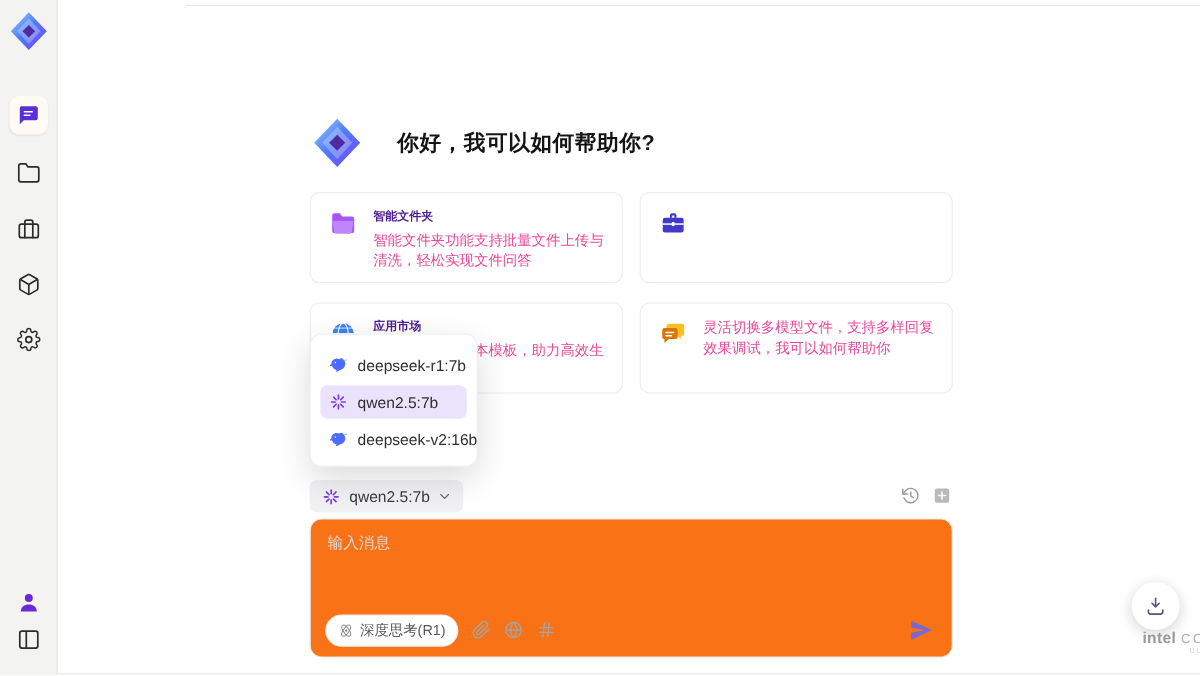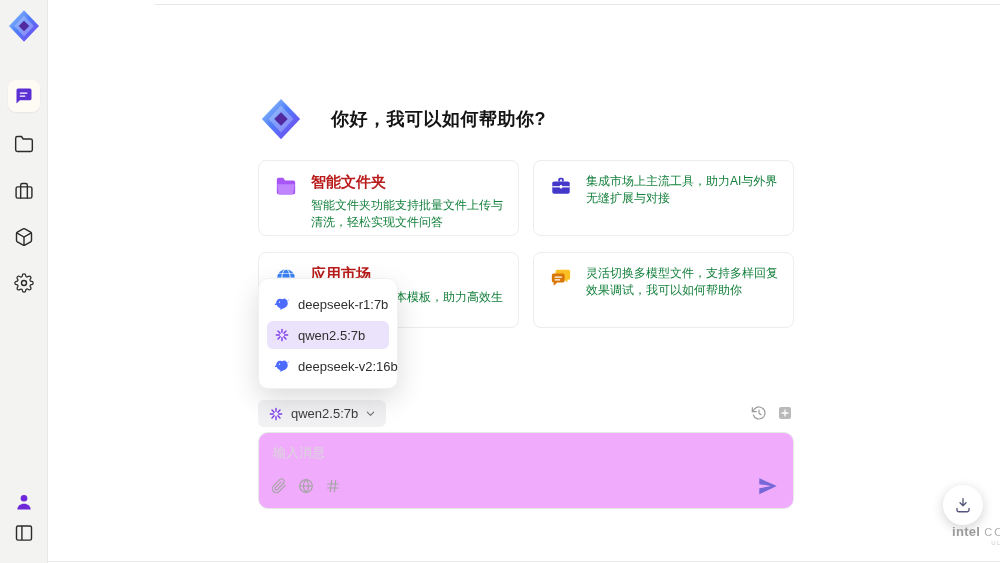--- a/index.html
+++ b/index.html
@@ -19,41 +19,41 @@
   .rail-item svg { width:20px; height:20px; }
 
   
   .hero-logo { position:absolute; left:258px; top:96px; width:46px; height:46px; }
   .greeting { position:absolute; left:318px; top:96px; height:46px; line-height:46px; font-size:18px; font-weight:bold; color:#141414; letter-spacing:.5px;margin-left:13px; }
 
   
   .cards { position:absolute; left:258px; top:160px; width:536px; display:grid; grid-template-columns:261px 261px; column-gap:14px; row-gap:16px; }
   .card { position:relative; height:76px; background:#fff; border:1px solid #ededec; border-radius:8px; padding:12px 14px 12px 52px; cursor:pointer; }
   .card .card-icon { position:absolute; left:16px; top:14px; width:22px; height:22px; }
-  .card .card-title { font-size:15px; font-weight:bold; color:#b91c1c; margin-bottom:5px; }
-  .card .card-desc { font-size:12px; line-height:1.45; color:#15803d; }
+  .card .card-title { font-size:10px; font-weight:bold; color:#4c1d95; margin-bottom:5px; }
+  .card .card-desc { font-size:12px; line-height:1.45; color:#ec4899; }
 
   
   .dropdown { position:absolute; left:258px; top:278px; width:140px; background:#fff; border:1px solid #f1f1f1; border-radius:10px; box-shadow:0 10px 28px rgba(0,0,0,.14); padding:8px; z-index:6; }
   .dd-header { display:flex; align-items:center; gap:6px; padding:4px 4px 6px 4px; font-size:12px; color:#c2c2c2; }
   .dd-header svg { width:15px; height:15px; }
   .dd-item { display:flex; align-items:center; gap:8px; padding:6px 7px; border-radius:6px; margin-top:3px; font-size:13px; color:#2f2f2f; cursor:pointer; white-space:nowrap; }
   .dd-item.selected { background:#ebe3fb; }
   .dd-item svg { width:16px; height:16px; flex:0 0 16px; }
 
   
   .model-chip { position:absolute; left:258px; top:400px; height:27px; display:inline-flex; align-items:center; gap:7px; padding:0 10px; background:#f1f0f3; border-radius:6px; font-size:13px; color:#3d3d3d; cursor:pointer; }
   .model-chip svg.mc-ic { width:16px; height:16px; }
   .model-chip svg.chev { width:11px; height:11px; }
   .topbar-icons { position:absolute; left:750px; top:404px; display:flex; gap:8px; }
   .topbar-icons .tb { width:18px; height:18px; cursor:pointer; display:flex; align-items:center; justify-content:center; }
   .topbar-icons svg { width:16px; height:16px; }
 
   
-  .composer { position:absolute; left:258px; top:432px; width:536px; height:77px; border:1px solid #e8e8e8; border-radius:10px; background:#f0abfc; }
+  .composer { position:absolute; left:258px; top:432px; width:536px; height:116px; border:1px solid #e8e8e8; border-radius:10px; background:#f97316; }
   .composer textarea { position:absolute; left:14px; right:14px; top:11px; height:44px; border:none; outline:none; resize:none; background:transparent; font-family:inherit; font-size:13px; color:#333; }
   .composer textarea::placeholder { color:#d8d8d8; }
   .composer-bar { position:absolute; left:12px; right:14px; bottom:9px; height:26px; display:flex; align-items:center; gap:11px; }
   .deepthink-chip { display:inline-flex; align-items:center; gap:5px; padding:4px 10px; border:1px solid #e7e7e7; border-radius:14px; font-size:12px; color:#5a5a5a; cursor:pointer; background:#fff; }
   .deepthink-chip svg { width:13px; height:13px; }
   .bar-ic { width:16px; height:16px; cursor:pointer; }
   .bar-spacer { flex:1; }
   .send-btn { width:22px; height:22px; cursor:pointer; }
 
   
@@ -158,21 +158,20 @@
       <div class="card-desc">智能文件夹功能支持批量文件上传与清洗，轻松实现文件问答</div>
     </div>
 
     <div class="card">
       <svg class="card-icon" viewBox="0 0 24 24">
         <path d="M9 5a2 2 0 0 1 2-2h2a2 2 0 0 1 2 2v2h-2V5h-2v2H9z" fill="#4338ca"></path>
         <rect x="2.5" y="7" width="19" height="13.5" rx="2" fill="#4338ca"></rect>
         <rect x="2.5" y="12" width="19" height="1.6" fill="#ffffff" opacity="0.85"></rect>
         <rect x="10.7" y="11" width="2.6" height="3.6" rx="0.8" fill="#ffffff"></rect>
       </svg>
-      <div class="card-desc">集成市场上主流工具，助力AI与外界无缝扩展与对接</div>
     </div>
 
     <div class="card">
       <svg class="card-icon" viewBox="0 0 24 24">
         <circle cx="12" cy="12" r="9.5" fill="#3b82f6"></circle>
         <ellipse cx="12" cy="12" rx="4.5" ry="9.5" fill="none" stroke="#ffffff" stroke-width="1.1" opacity="0.9"></ellipse>
         <line x1="2.5" y1="12" x2="21.5" y2="12" stroke="#ffffff" stroke-width="1.1" opacity="0.9"></line>
         <path d="M4 7h16M4 17h16" stroke="#ffffff" stroke-width="1.1" opacity="0.6"></path>
       </svg>
       <div class="card-title">应用市场</div>
@@ -246,20 +245,28 @@
         <line x1="12" y1="7.5" x2="12" y2="16.5" stroke="#fff" stroke-width="1.9" stroke-linecap="round"></line>
         <line x1="7.5" y1="12" x2="16.5" y2="12" stroke="#fff" stroke-width="1.9" stroke-linecap="round"></line>
       </svg>
     </div>
   </div>
 
   <div class="composer">
     <textarea placeholder="输入消息" style=""></textarea>
 
     <div class="composer-bar">
+      <div class="deepthink-chip">
+        <svg viewBox="0 0 24 24">
+          <circle cx="12" cy="12" r="1.8" fill="#8a8a8a"></circle>
+          <ellipse cx="12" cy="12" rx="10" ry="4.2" fill="none" stroke="#8a8a8a" stroke-width="1.5" transform="rotate(55 12 12)"></ellipse>
+          <ellipse cx="12" cy="12" rx="10" ry="4.2" fill="none" stroke="#8a8a8a" stroke-width="1.5" transform="rotate(-55 12 12)"></ellipse>
+        </svg>
+        <span>深度思考(R1)</span>
+      </div>
 
       <svg class="bar-ic" viewBox="0 0 24 24">
         <path d="M21.44 11.05l-9.19 9.19a6 6 0 0 1-8.49-8.49l9.19-9.19a4 4 0 0 1 5.66 5.66l-9.2 9.19a2 2 0 0 1-2.83-2.83l8.49-8.48" fill="none" stroke="#a5a5a5" stroke-width="1.7" stroke-linecap="round" stroke-linejoin="round"></path>
       </svg>
 
       <svg class="bar-ic" viewBox="0 0 24 24">
         <circle cx="12" cy="12" r="9.5" fill="none" stroke="#a5a5a5" stroke-width="1.7"></circle>
         <line x1="2.5" y1="12" x2="21.5" y2="12" stroke="#a5a5a5" stroke-width="1.7"></line>
         <path d="M12 2.5a14.5 14.5 0 0 1 4 9.5 14.5 14.5 0 0 1-4 9.5 14.5 14.5 0 0 1-4-9.5 14.5 14.5 0 0 1 4-9.5z" fill="none" stroke="#a5a5a5" stroke-width="1.7"></path>
       </svg>

